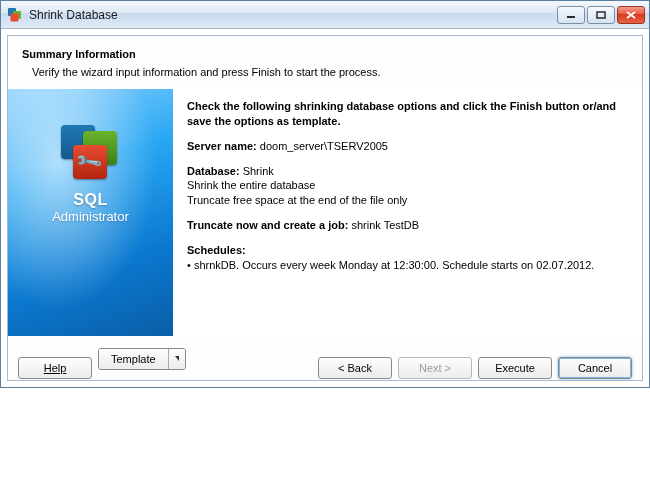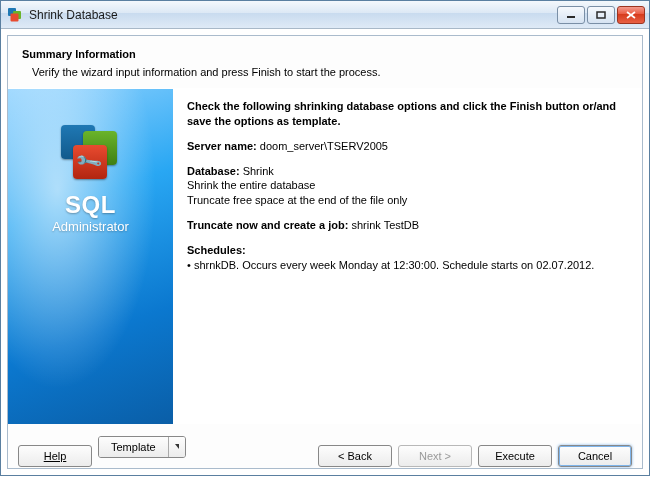--- a/index.html
+++ b/index.html
@@ -7,21 +7,21 @@
     margin: 0;
     font-family: Tahoma, Arial, sans-serif;
     font-size: 11px;
     background: #fff;
     width: 650px;
     height: 500px;
     overflow: hidden;
   }
   .window {
     width: 650px;
-    height: 476px;
+    height: 388px;
     border: 1px solid #5a7fa0;
     background: #fff;
     display: flex;
     flex-direction: column;
   }
   .titlebar {
     height: 28px;
     background: linear-gradient(to bottom, #f4f8fc 0%, #dce8f5 45%, #c9dbef 46%, #dfeaf6 100%);
     border-bottom: 1px solid #a8b8c8;
     display: flex;
@@ -100,21 +100,21 @@
   }
   .sql-card {
     position: absolute; width: 34px; height: 34px; border-radius: 4px;
     box-shadow: 0 1px 2px rgba(0,0,0,0.4);
   }
   .card-blue { background: linear-gradient(#1f78b4,#125a8c); left:2px; top:0; }
   .card-green { background: linear-gradient(#6ab42a,#3f7f14); left:24px; top:6px; }
   .card-red { background: linear-gradient(#e84b30,#b22510); left:14px; top:20px; display:flex;align-items:center;justify-content:center;}
   .card-red .wrench { color:#fff; font-size:18px; transform: rotate(-35deg); }
   .side-title {
-    font-size: 24px; font-weight: bold; letter-spacing: 0.5px;
+    font-size: 16px; font-weight: bold; letter-spacing: 0.5px;
     text-shadow: 0 1px 2px rgba(0,0,0,0.3);
   }
   .side-sub {
     font-size: 13px;
     text-shadow: 0 1px 2px rgba(0,0,0,0.25);
   }
   .content-panel {
     flex: 1;
     background: #fff;
     padding: 10px 14px;

